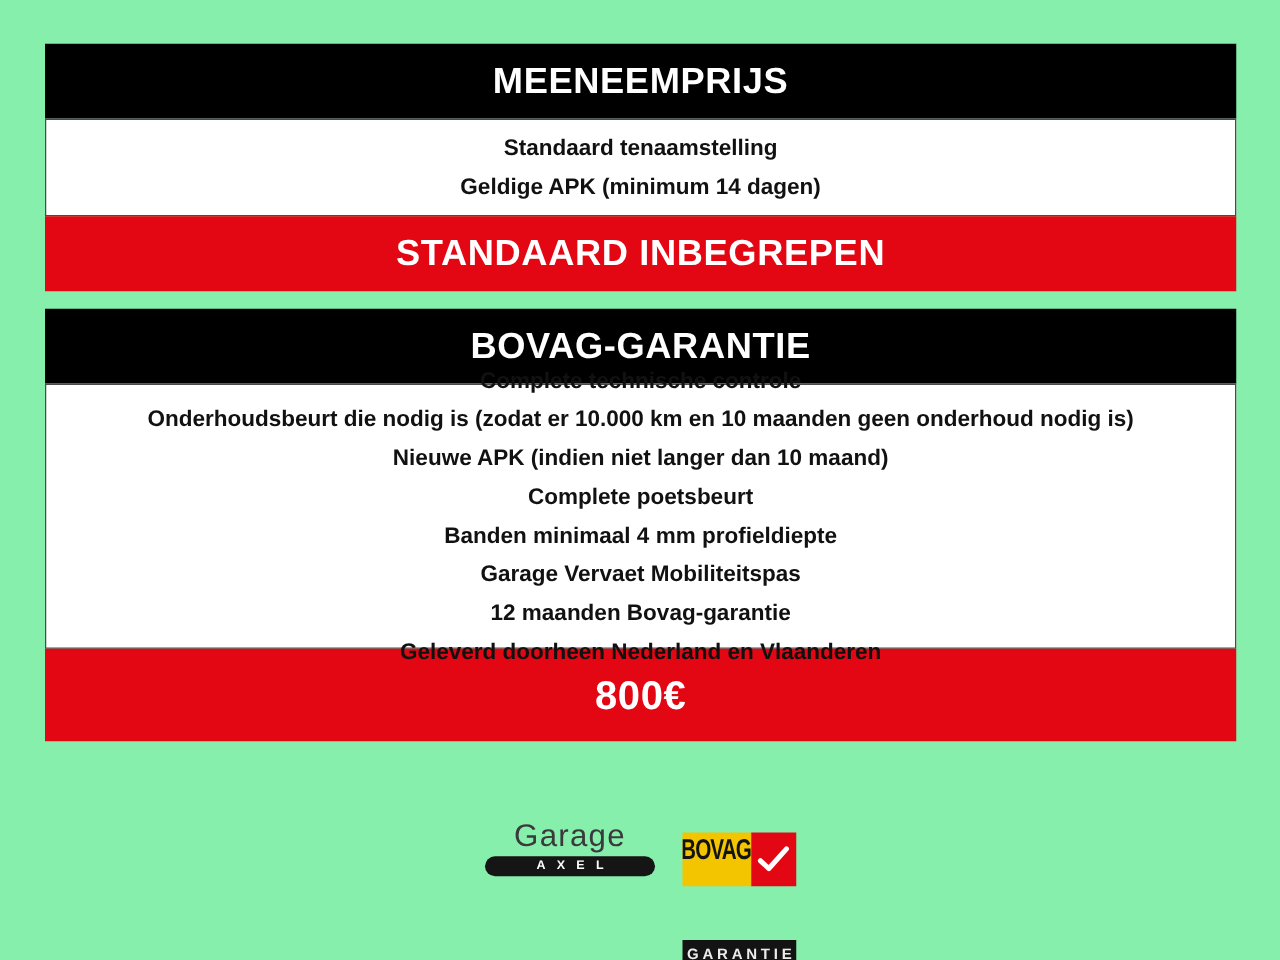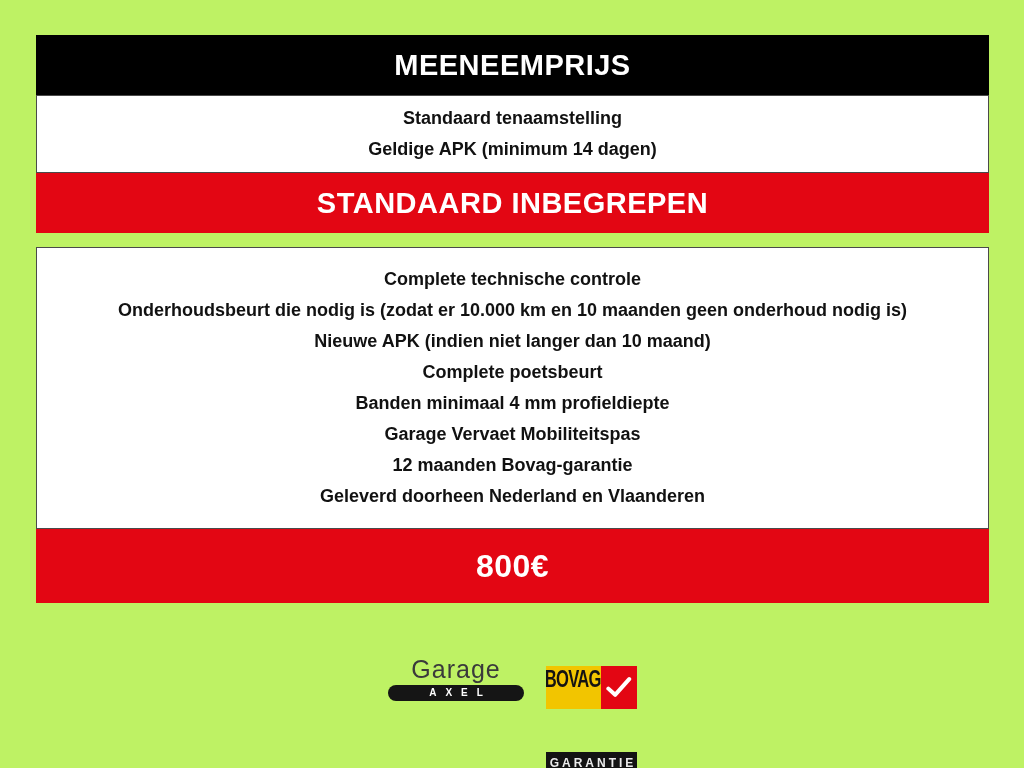--- a/index.html
+++ b/index.html
@@ -5,21 +5,21 @@
   html, body {
     margin: 0;
     padding: 0;
     background: #ffffff;
     font-family: "Liberation Sans", sans-serif;
   }
   .canvas {
     position: relative;
     width: 1024px;
     height: 768px;
-    background: #bef264;
+    background: #86efac;
     overflow: hidden;
   }
   .content {
     position: absolute;
     left: 36px;
     top: 35px;
     width: 953px;
   }
   .bar {
     display: flex;
@@ -55,21 +55,21 @@
     text-align: center;
     color: #111111;
     font-weight: bold;
   }
   .box-body .line {
     line-height: 31px;
     font-size: 18px;
     white-space: nowrap;
   }
   .body-1 { height: 78px; }
-  .body-2 { height: 282px; }
+  .body-2 { height: 212px; }
   .gap { height: 14px; }
 
   
   .garage-logo {
     position: absolute;
     left: 388px;
     top: 656px;
     width: 136px;
     text-align: center;
   }
@@ -162,20 +162,23 @@
         <div class="line">Geldige APK (minimum 14 dagen)</div>
       </div>
       <div class="bar red">
         <span>STANDAARD INBEGREPEN</span>
       </div>
     </section>
 
     <div class="gap"></div>
 
     <section>
+      <div class="bar black">
+        <span>BOVAG-GARANTIE</span>
+      </div>
       <div class="box-body body-2">
         <div class="line">Complete technische controle</div>
         <div class="line">Onderhoudsbeurt die nodig is (zodat er 10.000 km en 10 maanden geen onderhoud nodig is)</div>
         <div class="line">Nieuwe APK (indien niet langer dan 10 maand)</div>
         <div class="line">Complete poetsbeurt</div>
         <div class="line">Banden minimaal 4 mm profieldiepte</div>
         <div class="line">Garage Vervaet Mobiliteitspas</div>
         <div class="line">12 maanden Bovag-garantie</div>
         <div class="line">Geleverd doorheen Nederland en Vlaanderen</div>
       </div>

